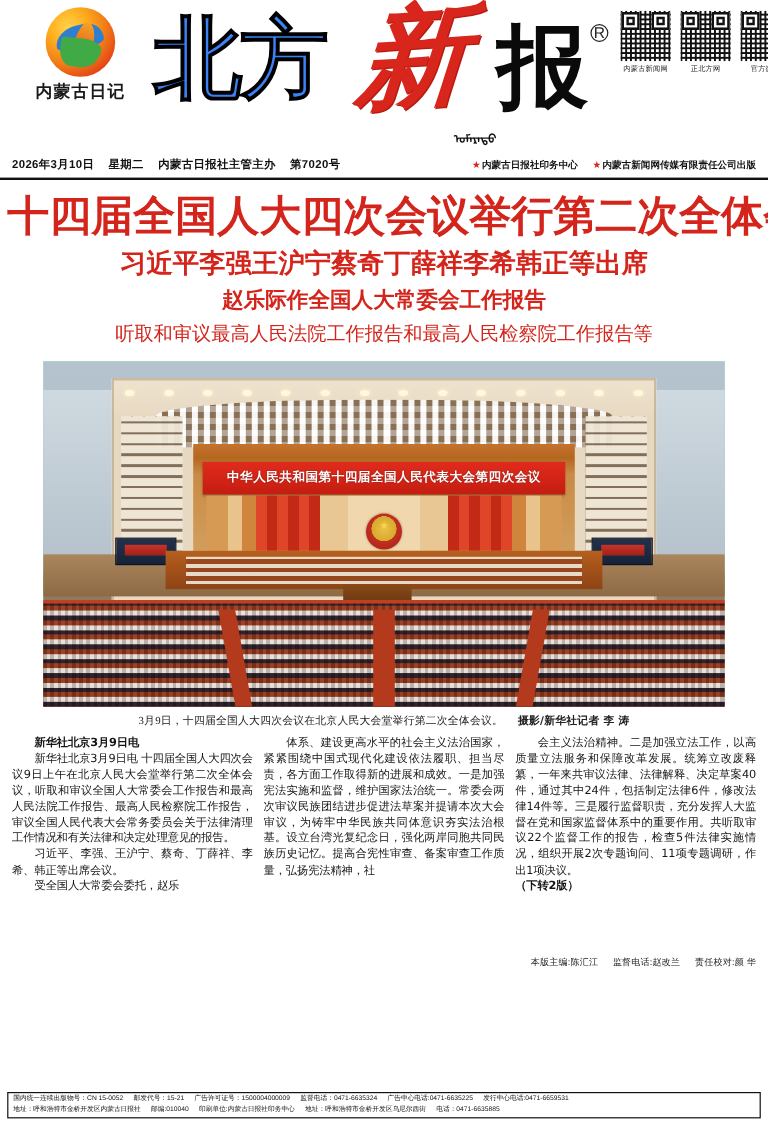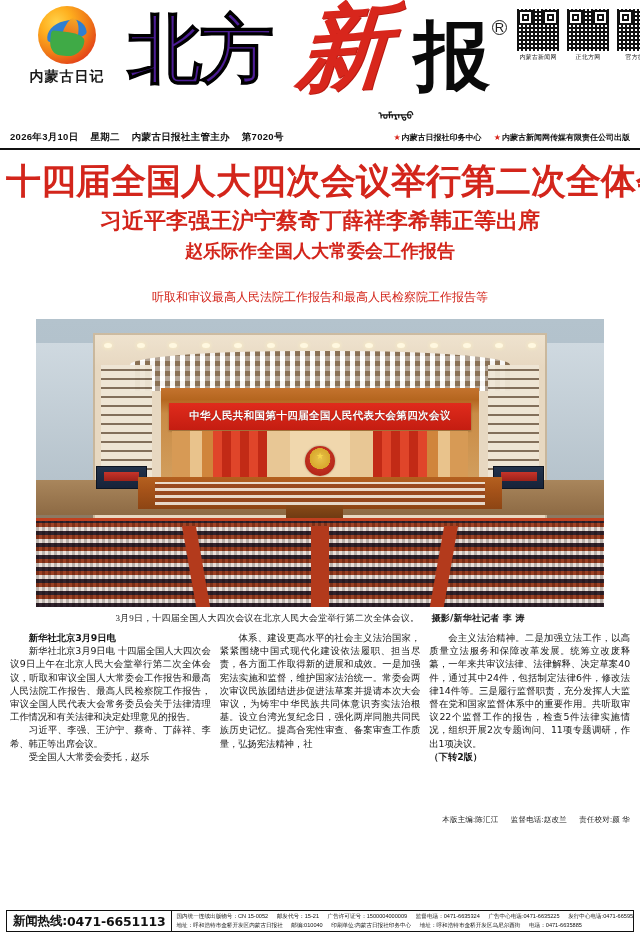--- a/index.html
+++ b/index.html
@@ -87,21 +87,21 @@
     height: 126px;
   }
   .mh-bei-fang {
     position: absolute;
     left: 2px; top: 12px;
     font-family: "DejaVu Sans", "Liberation Sans", sans-serif;
     font-weight: bold;
     font-size: 74px;
     line-height: 74px;
     letter-spacing: -2px;
-    color: #4c1d95;
+    color: #3b82f6;
     -webkit-text-stroke: 1px #000;
   }
   .mh-xin {
     position: absolute;
     left: 172px; top: 2px;
     font-family: "Liberation Serif", "DejaVu Serif", serif;
     font-weight: bold;
     font-style: italic;
     font-size: 92px;
     line-height: 92px;
@@ -252,24 +252,24 @@
     font-weight: bold;
     font-size: 18px;
     line-height: 26px;
     color: #d3251b;
     margin-top: 2px;
     white-space: nowrap;
   }
   .hl-sub3 {
     font-family: "Liberation Serif", "DejaVu Serif", serif;
     font-weight: normal;
-    font-size: 12px;
+    font-size: 16px;
     line-height: 24px;
     color: #d3251b;
-    margin-top: 21px;
+    margin-top: 3px;
     white-space: nowrap;
   }
 
   
   .photo-wrap {
     margin: 6px 36px 0 36px;
     position: relative;
   }
   .photo {
     width: 100%;
@@ -713,24 +713,20 @@
     </div>
   </div>
 
   <div class="credits-line">
     <span>本版主编:陈汇江</span>
     <span>监督电话:赵改兰</span>
     <span>责任校对:颜 华</span>
   </div>
 
   <div class="footer">
-    <div class="footer-hot">
-      <b>新闻热线:</b>
-        <b>0471-6651113</b>
-    </div>
     <div class="footer-meta">
       <div class="footer-row">
         <span>国内统一连续出版物号：CN 15-0052</span>
         <span>邮发代号：15-21</span>
         <span>广告许可证号：1500004000009</span>
         <span>监督电话：0471-6635324</span>
         <span>广告中心电话:0471-6635225</span>
         <span>发行中心电话:0471-6659531</span>
       </div>
       <div class="footer-row">

